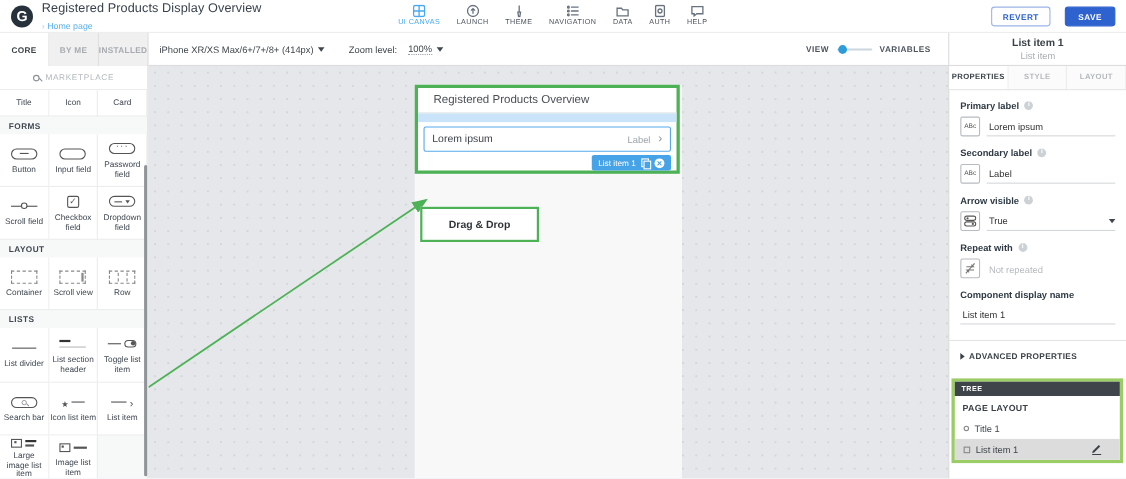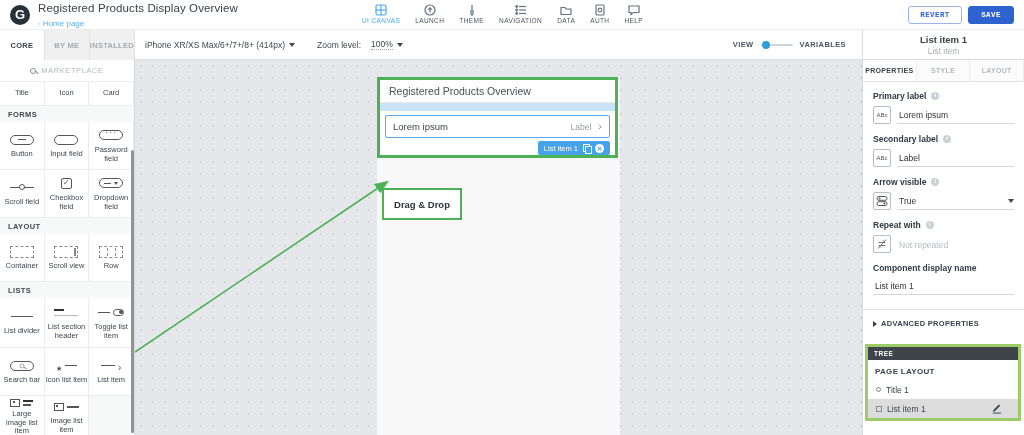--- a/index.html
+++ b/index.html
@@ -21,21 +21,21 @@
   .crumb::before { content:"› "; color:#a8d4f5; }
 
   .topnav { position:absolute; left:362px; top:3px; display:flex; gap:15px; }
   .nav-it { display:flex; flex-direction:column; align-items:center; cursor:pointer; width:auto; }
   .nav-it .nico { height:13px; display:flex; align-items:center; }
   .nav-it .nlbl { font-size:6.5px; letter-spacing:.4px; color:#4c545e; margin-top:1px; }
   .nav-it svg { stroke:#68727e; fill:none; stroke-width:1.2; }
   .nav-it.active .nlbl { color:#47a9f0; }
   .nav-it.active svg { stroke:#47a9f0; }
 
-  .hbtns { position:absolute; right:10px; top:6px; display:flex; gap:6px;font-family:Liberation Mono, monospace; }
+  .hbtns { position:absolute; right:10px; top:6px; display:flex; gap:13px; }
   .btn { height:18px; border-radius:3px; font-size:7.5px; font-weight:bold; letter-spacing:.4px;
          display:flex; align-items:center; justify-content:center; cursor:pointer; }
   .btn-revert { width:54px; background:#fff; border:1px solid #9db4e8; color:#2e62cf; }
   .btn-save { width:46px; background:#2e62cf; border:1px solid #2e62cf; color:#fff; }
 
   
   .subbar { position:absolute; left:0; top:30px; width:1024px; height:30px; display:flex;
             border-bottom:1px solid #dcdcdc; background:#fff; }
   .ptabs { width:135px; display:flex; height:30px; }
   .ptab { flex:1; display:flex; align-items:center; justify-content:center; font-size:7.5px;
@@ -112,41 +112,41 @@
   .imgb::after { content:""; position:absolute; left:1.5px; top:1.5px; width:2px; height:2px; background:#555; }
   .lcol { display:flex; flex-direction:column; gap:2px; }
   .palscroll { position:absolute; right:0; top:90px; width:3px; height:283px; background:#8f9499; border-radius:2px; }
 
   
   .canvas { flex:1; position:relative; background:#e5e7ea;
             background-image:radial-gradient(#d2d5d9 0.8px, transparent 0.9px); background-size:12px 12px; }
   .phonecol { position:absolute; left:242px; top:17px; bottom:0; width:243px; background:#f8f8f9; }
   .selbox { position:absolute; left:242px; top:17px; width:241px; height:81px; background:#fff;
             border:3px solid #4db156; }
-  .cv-title { height:23px; display:flex; align-items:center; padding-left:9px; font-size:10.5px;
+  .cv-title { height:23px; display:flex; align-items:center; padding-left:14px; font-size:10.5px;
               color:#4a5056; border-bottom:1px solid #e8e8e8; }
   .cv-strip { height:8px; background:#c9e4f8; }
   .cv-item { margin:4px 5px 3px; height:23px; border:1.5px solid #55a9ec; border-radius:2px; background:#fff;
              display:flex; align-items:center; padding:0 7px; cursor:pointer; }
   .cv-primary { font-size:9.5px; color:#3c434a; }
   .cv-right { margin-left:auto; display:flex; align-items:center; }
   .cv-secondary { font-size:8.5px; color:#9aa1a8; }
   .cv-chev { font-size:11px; color:#8a9198; margin-left:7px; line-height:1; }
   .cv-badgerow { display:flex; justify-content:flex-end; padding-right:5px; }
   .badge { height:14px; background:#47a3e8; border-radius:2px; display:flex; align-items:center;
            gap:5px; padding:0 6px; }
   .badge .blbl { font-size:7.5px; color:#fff; }
   .bic { cursor:pointer; }
   .b-copy { width:7px; height:8px; position:relative; }
   .b-copy::before { content:""; position:absolute; left:0; top:0; width:5px; height:6px; border:1px solid #fff; }
   .b-copy::after { content:""; position:absolute; left:2px; top:2px; width:5px; height:6px; background:#47a3e8; border:1px solid #fff; }
   .b-x { width:9px; height:9px; border-radius:50%; background:#fff; position:relative; }
   .b-x::before, .b-x::after { content:""; position:absolute; left:2px; top:4px; width:5px; height:1.2px; background:#47a3e8; }
   .b-x::before { transform:rotate(45deg); } .b-x::after { transform:rotate(-45deg); }
-  .dragbox { position:absolute; left:247px; top:128px; width:80px; height:32px; background:#fff;
+  .dragbox { position:absolute; left:247px; top:128px; width:108px; height:32px; background:#fff;
              border:2px solid #4db156; display:flex; align-items:center; justify-content:center;
              font-size:9.5px; font-weight:600; color:#2e3338; }
   .arrow-svg { position:absolute; left:0; top:0; pointer-events:none; }
 
   
   .inspector { width:162px; background:#fff; border-left:1px solid #d8d8d8; position:relative; }
   .itabs { height:22px; display:flex; border-bottom:1px solid #e3e3e3; }
   .itab { flex:1; display:flex; align-items:center; justify-content:center; font-size:7px;
           font-weight:bold; letter-spacing:.3px; color:#b4b8bc; background:#fbfbfb;
           border-right:1px solid #ececec; cursor:pointer; }

